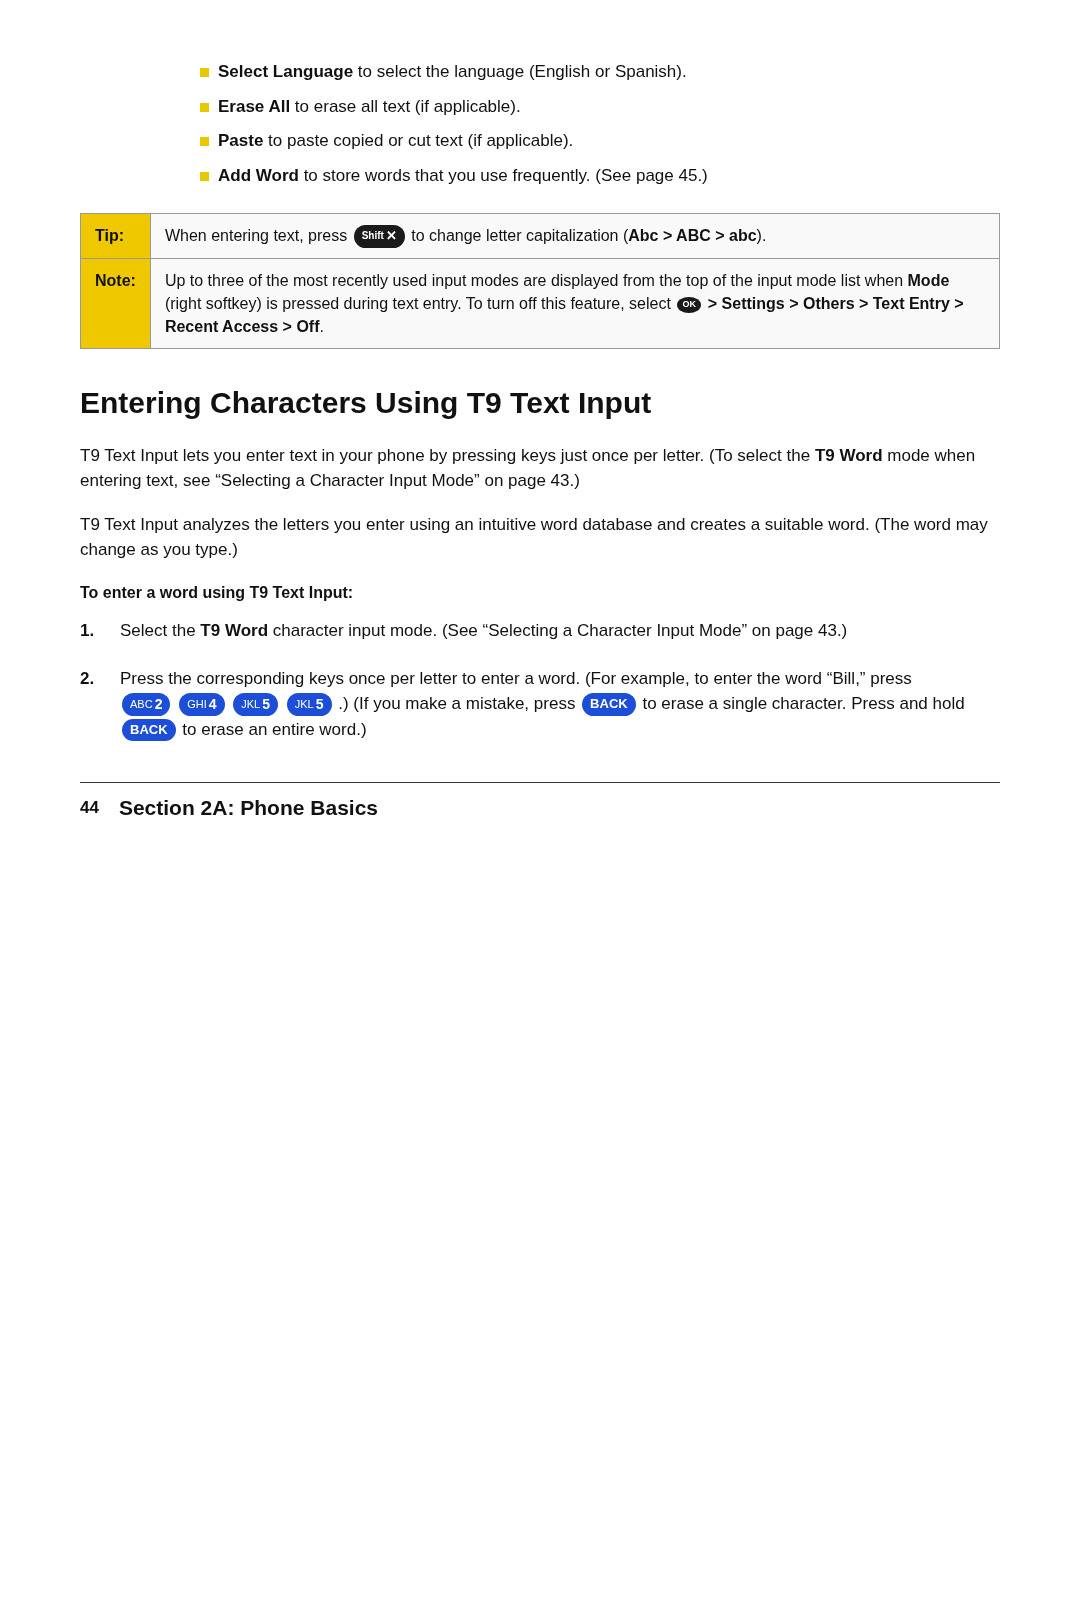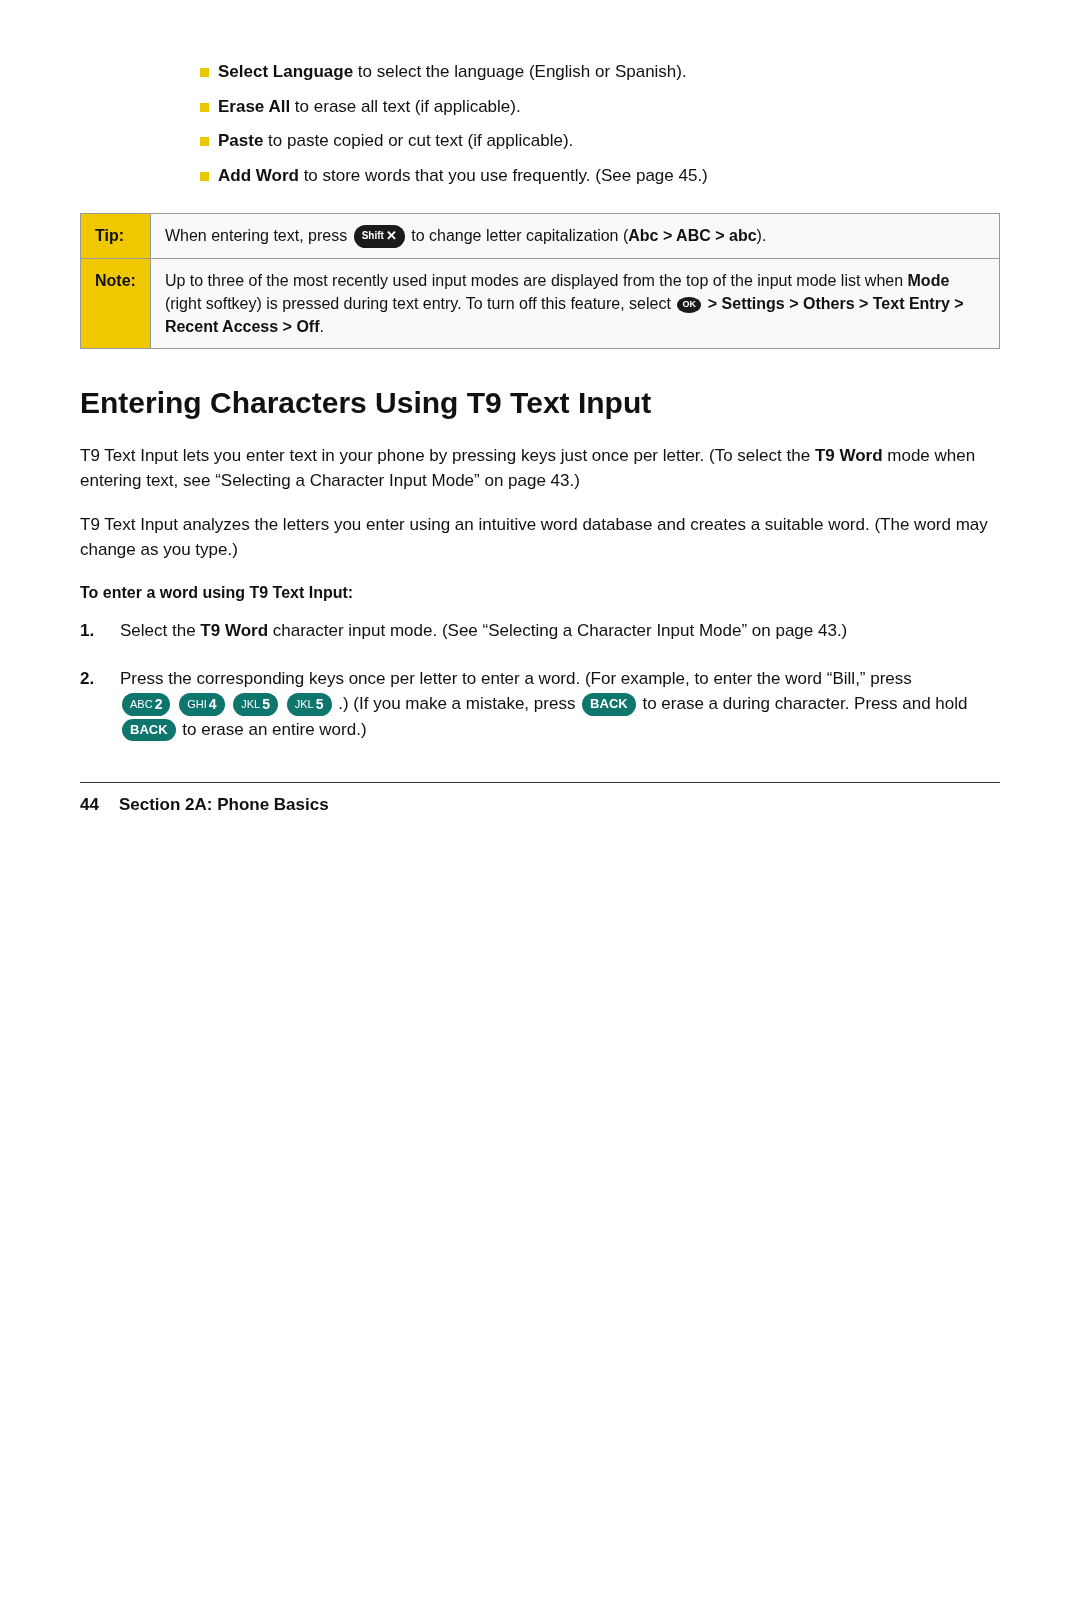--- a/index.html
+++ b/index.html
@@ -94,21 +94,21 @@
       font-size: 17px;
       padding-top: 0;
     }
     .num-content {
       flex: 1;
     }
 
     .kbd-badge {
       display: inline-flex;
       align-items: center;
-      background: #0f766e;
+      background: #1d4ed8;
       color: #ffffff;
       border-radius: 12px;
       padding: 2px 8px;
       font-size: 13px;
       font-weight: bold;
       white-space: nowrap;
       margin: 0 2px;
       vertical-align: middle;
       line-height: 1.4;
     }
@@ -159,21 +159,21 @@
       display: flex;
       align-items: center;
       gap: 20px;
     }
     .footer-page-num {
       font-weight: bold;
       font-size: 17px;
     }
     .footer-section-label {
       font-weight: bold;
-      font-size: 17px;
+      font-size: 21px;
     }
 
     b { font-weight: bold; }
   </style>
 </head>
 <body>
 
 <ul class="bullet-list">
   <li>
     <b>Select Language</b><span> to select the language (English or Spanish).</span>
@@ -246,21 +246,21 @@
       <span class="kbd-badge">
           <span class="key-label">JKL</span>
           <span class="key-num">5</span>
         </span>
       <span class="kbd-badge">
           <span class="key-label">JKL</span>
           <span class="key-num">5</span>
         </span>
       <span> .) (If you make a mistake, press </span>
       <span class="kbd-badge">BACK</span>
-      <span> to erase a during character. Press and hold </span>
+      <span> to erase a single character. Press and hold </span>
       <span class="kbd-badge">BACK</span>
       <span> to erase an entire word.)</span>
     </span>
   </li>
 </ol>
 
 <div class="page-footer">
   <span class="footer-page-num">44</span>
   <span class="footer-section-label">Section 2A: Phone Basics</span>
 </div>

